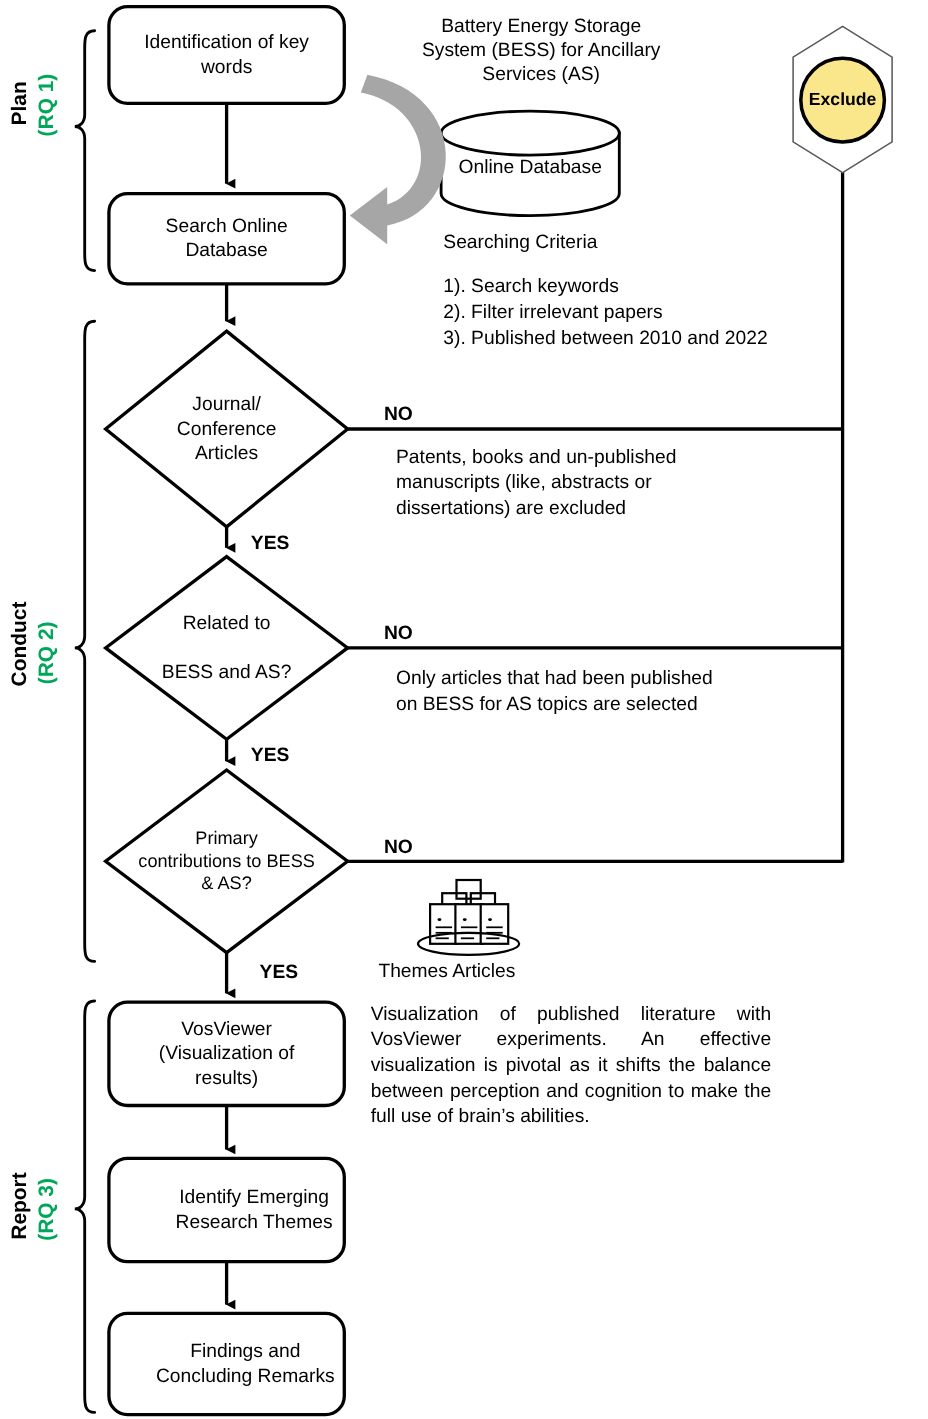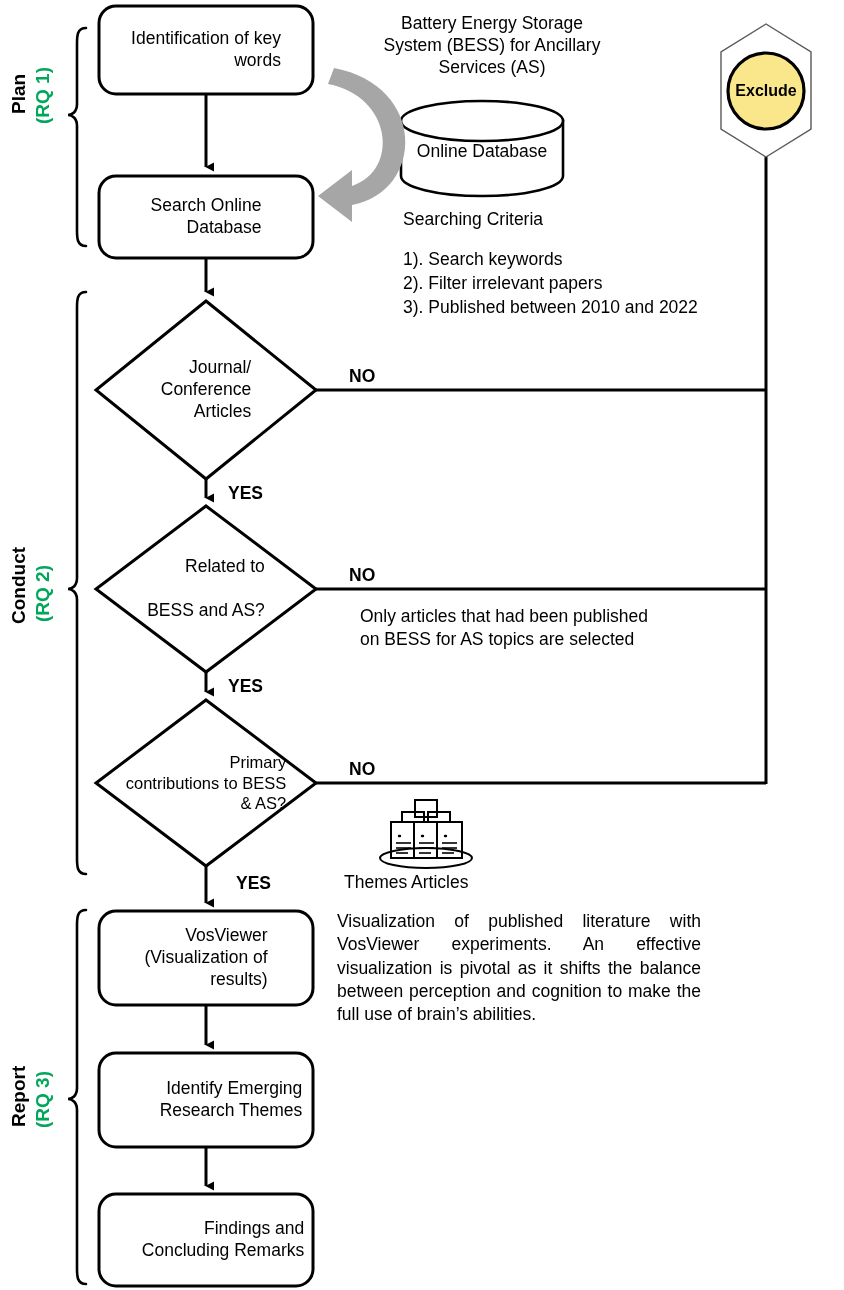--- a/index.html
+++ b/index.html
@@ -32,21 +32,21 @@
     position: absolute;
     left: 0; top: 0;
     width: 844px;
     height: 1290px;
     pointer-events: none;
   }
   .htmlLayer > * { pointer-events: auto; }
 
   .nodeLabel {
     position: absolute;
-    text-align: right;
+    text-align: center;
     font-size: 17.5px;
     line-height: 1.24;
     color: #000;
     white-space: pre-line;
     display: flex;
     align-items: center;
     justify-content: center;
   }
   .txt {
     position: absolute;
@@ -222,20 +222,23 @@
 System (BESS) for Ancillary
 Services (AS)</div>
 
     <div class="nodeLabel" style="left:401px; top:132px; width:162px; height:40px;">Online Database</div>
 
     <div class="txt" style="left:403px; top:208px; width:300px;">Searching Criteria</div>
     <div class="txt" style="left:403px; top:248px; width:340px;">1). Search keywords</div>
     <div class="txt" style="left:403px; top:272px; width:340px;">2). Filter irrelevant papers</div>
     <div class="txt" style="left:403px; top:296px; width:340px;">3). Published between 2010 and 2022</div>
 
+    <div class="txt" style="left:360px; top:404px; width:380px;">Patents, books and un-published
+manuscripts (like, abstracts or
+dissertations) are excluded</div>
     <div class="txt" style="left:360px; top:605px; width:380px;">Only articles that had been published
 on BESS for AS topics are selected</div>
 
     <div class="txt" style="left:344px; top:871px; width:220px;">Themes Articles</div>
 
     <div class="txt justified" style="left:337px; top:910px; width:364px; line-height:1.33;">Visualization of published literature with VosViewer experiments. An effective visualization is pivotal as it shifts the balance between perception and cognition to make the full use of brain’s abilities.</div>
 
     <div class="excludeLabel" style="left:716px; top:82px;">Exclude</div>
 
   </div>

